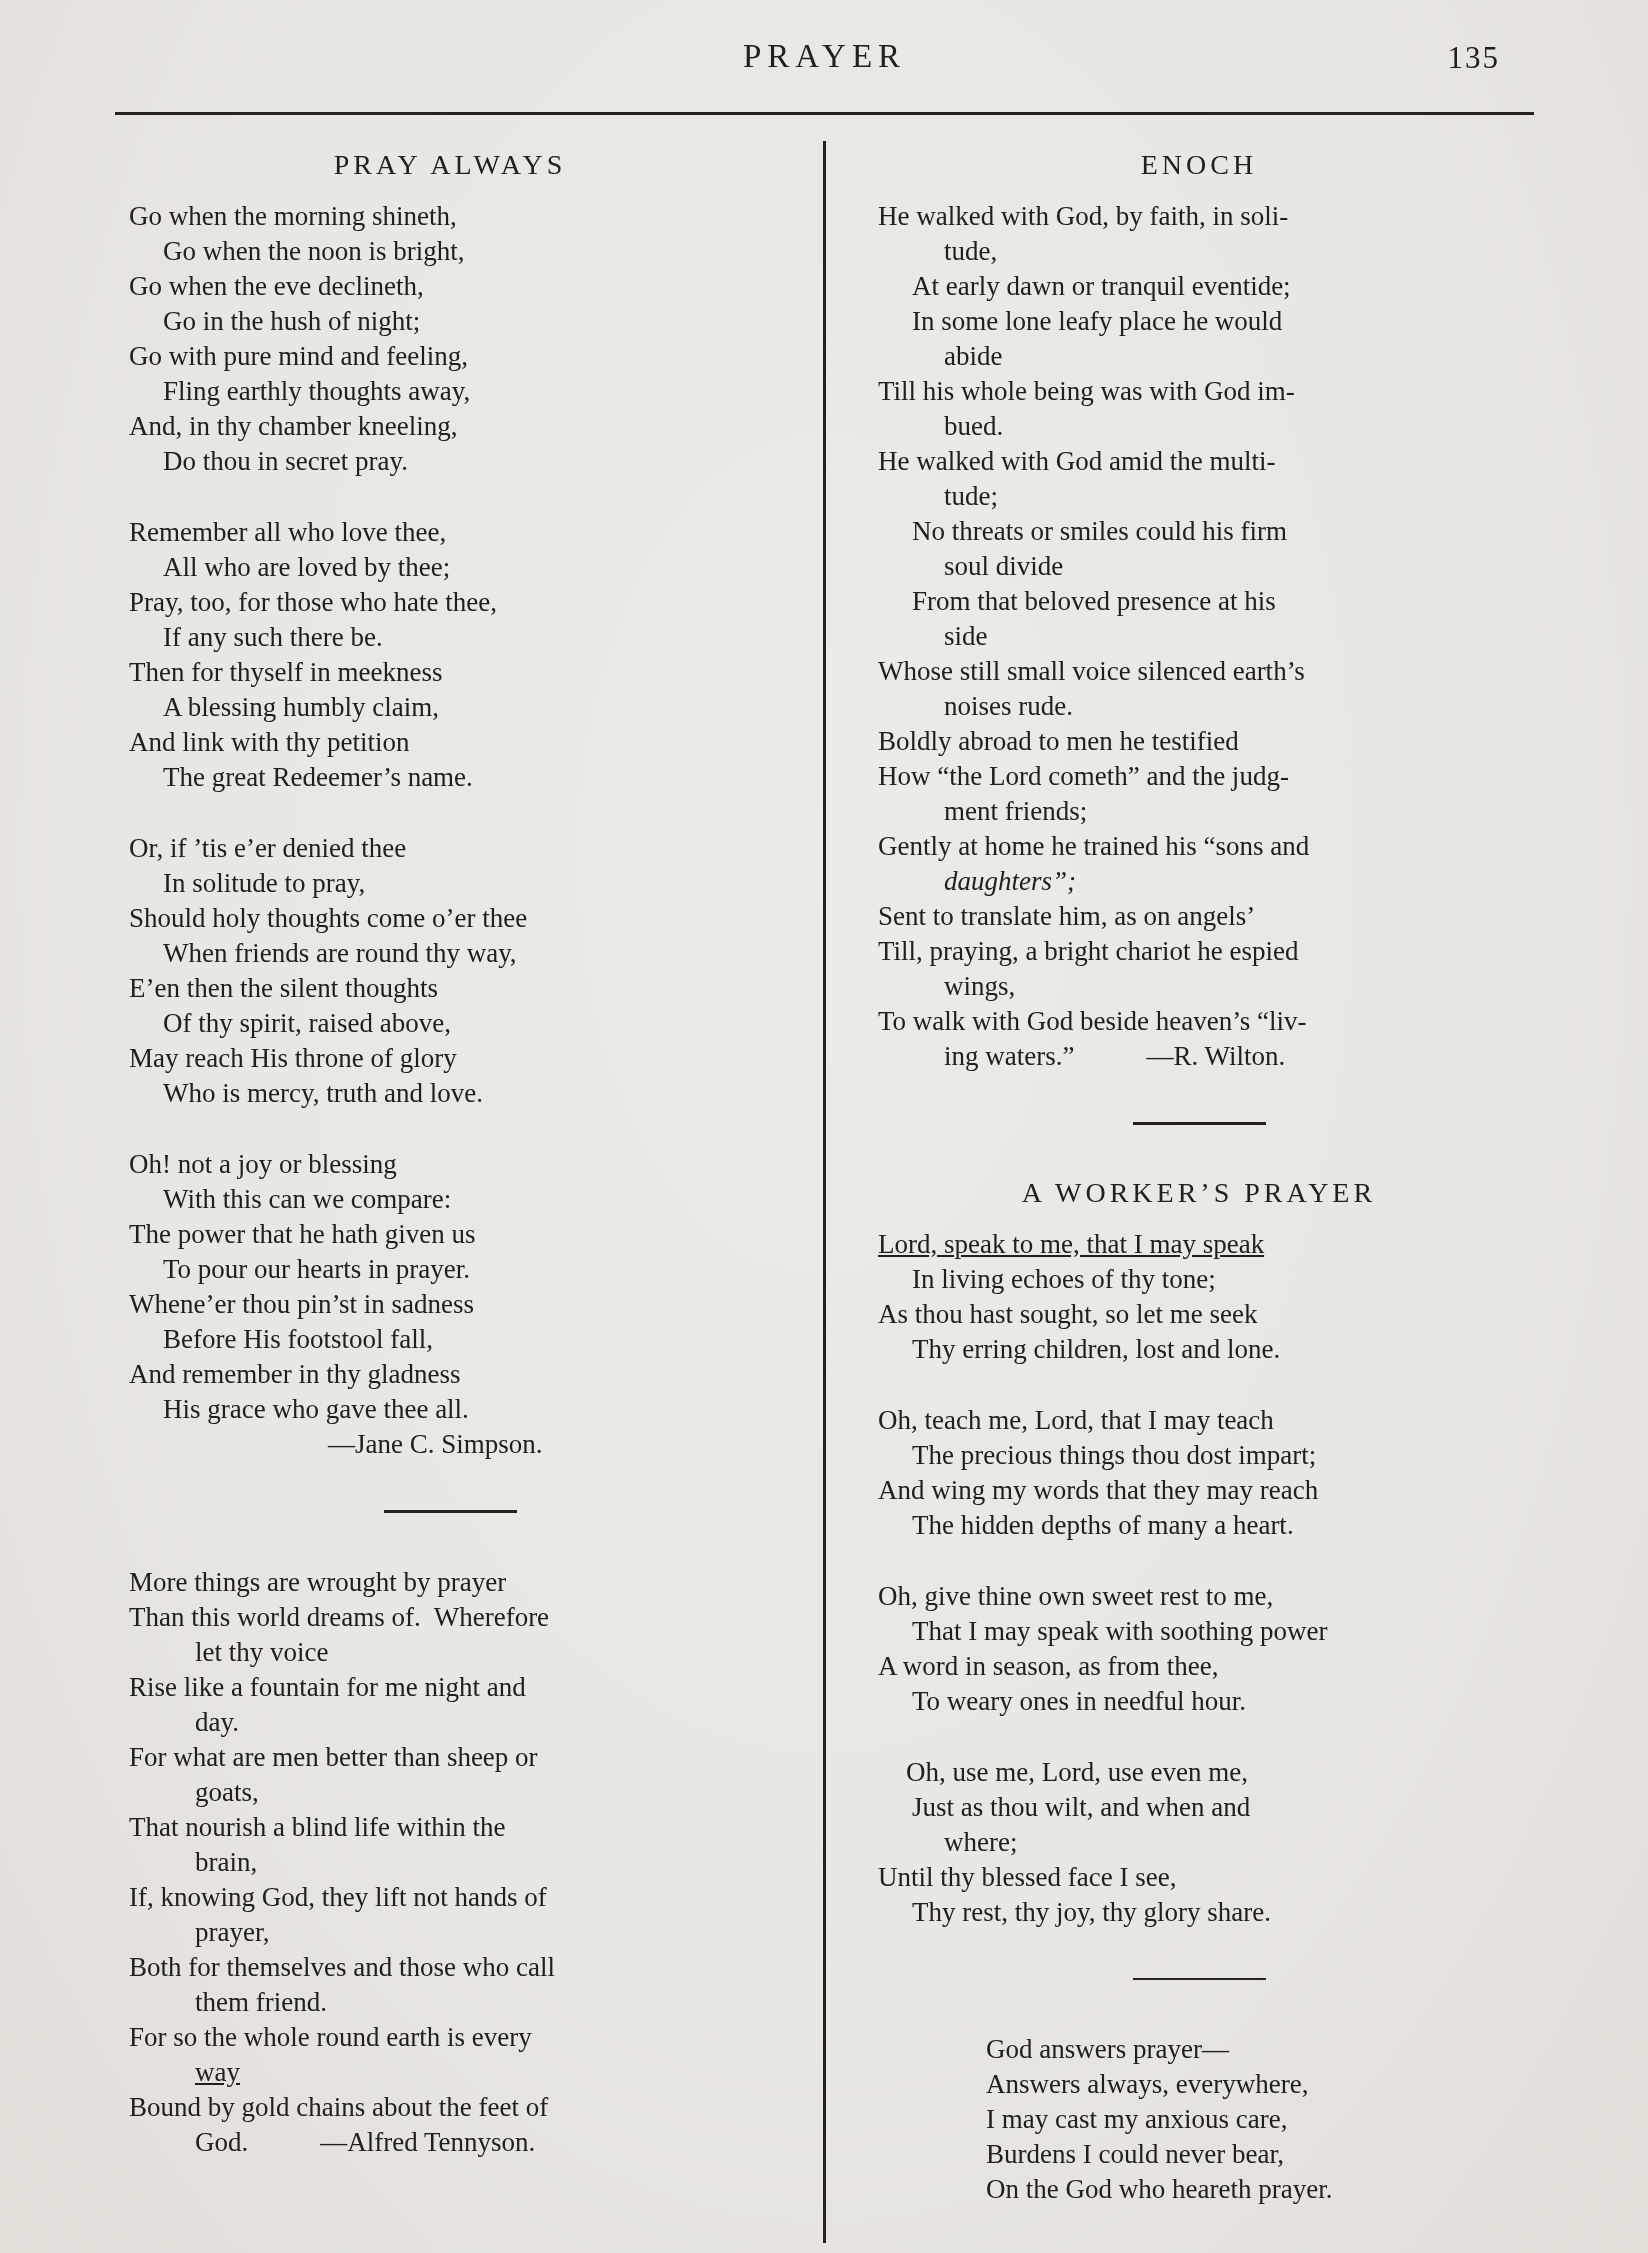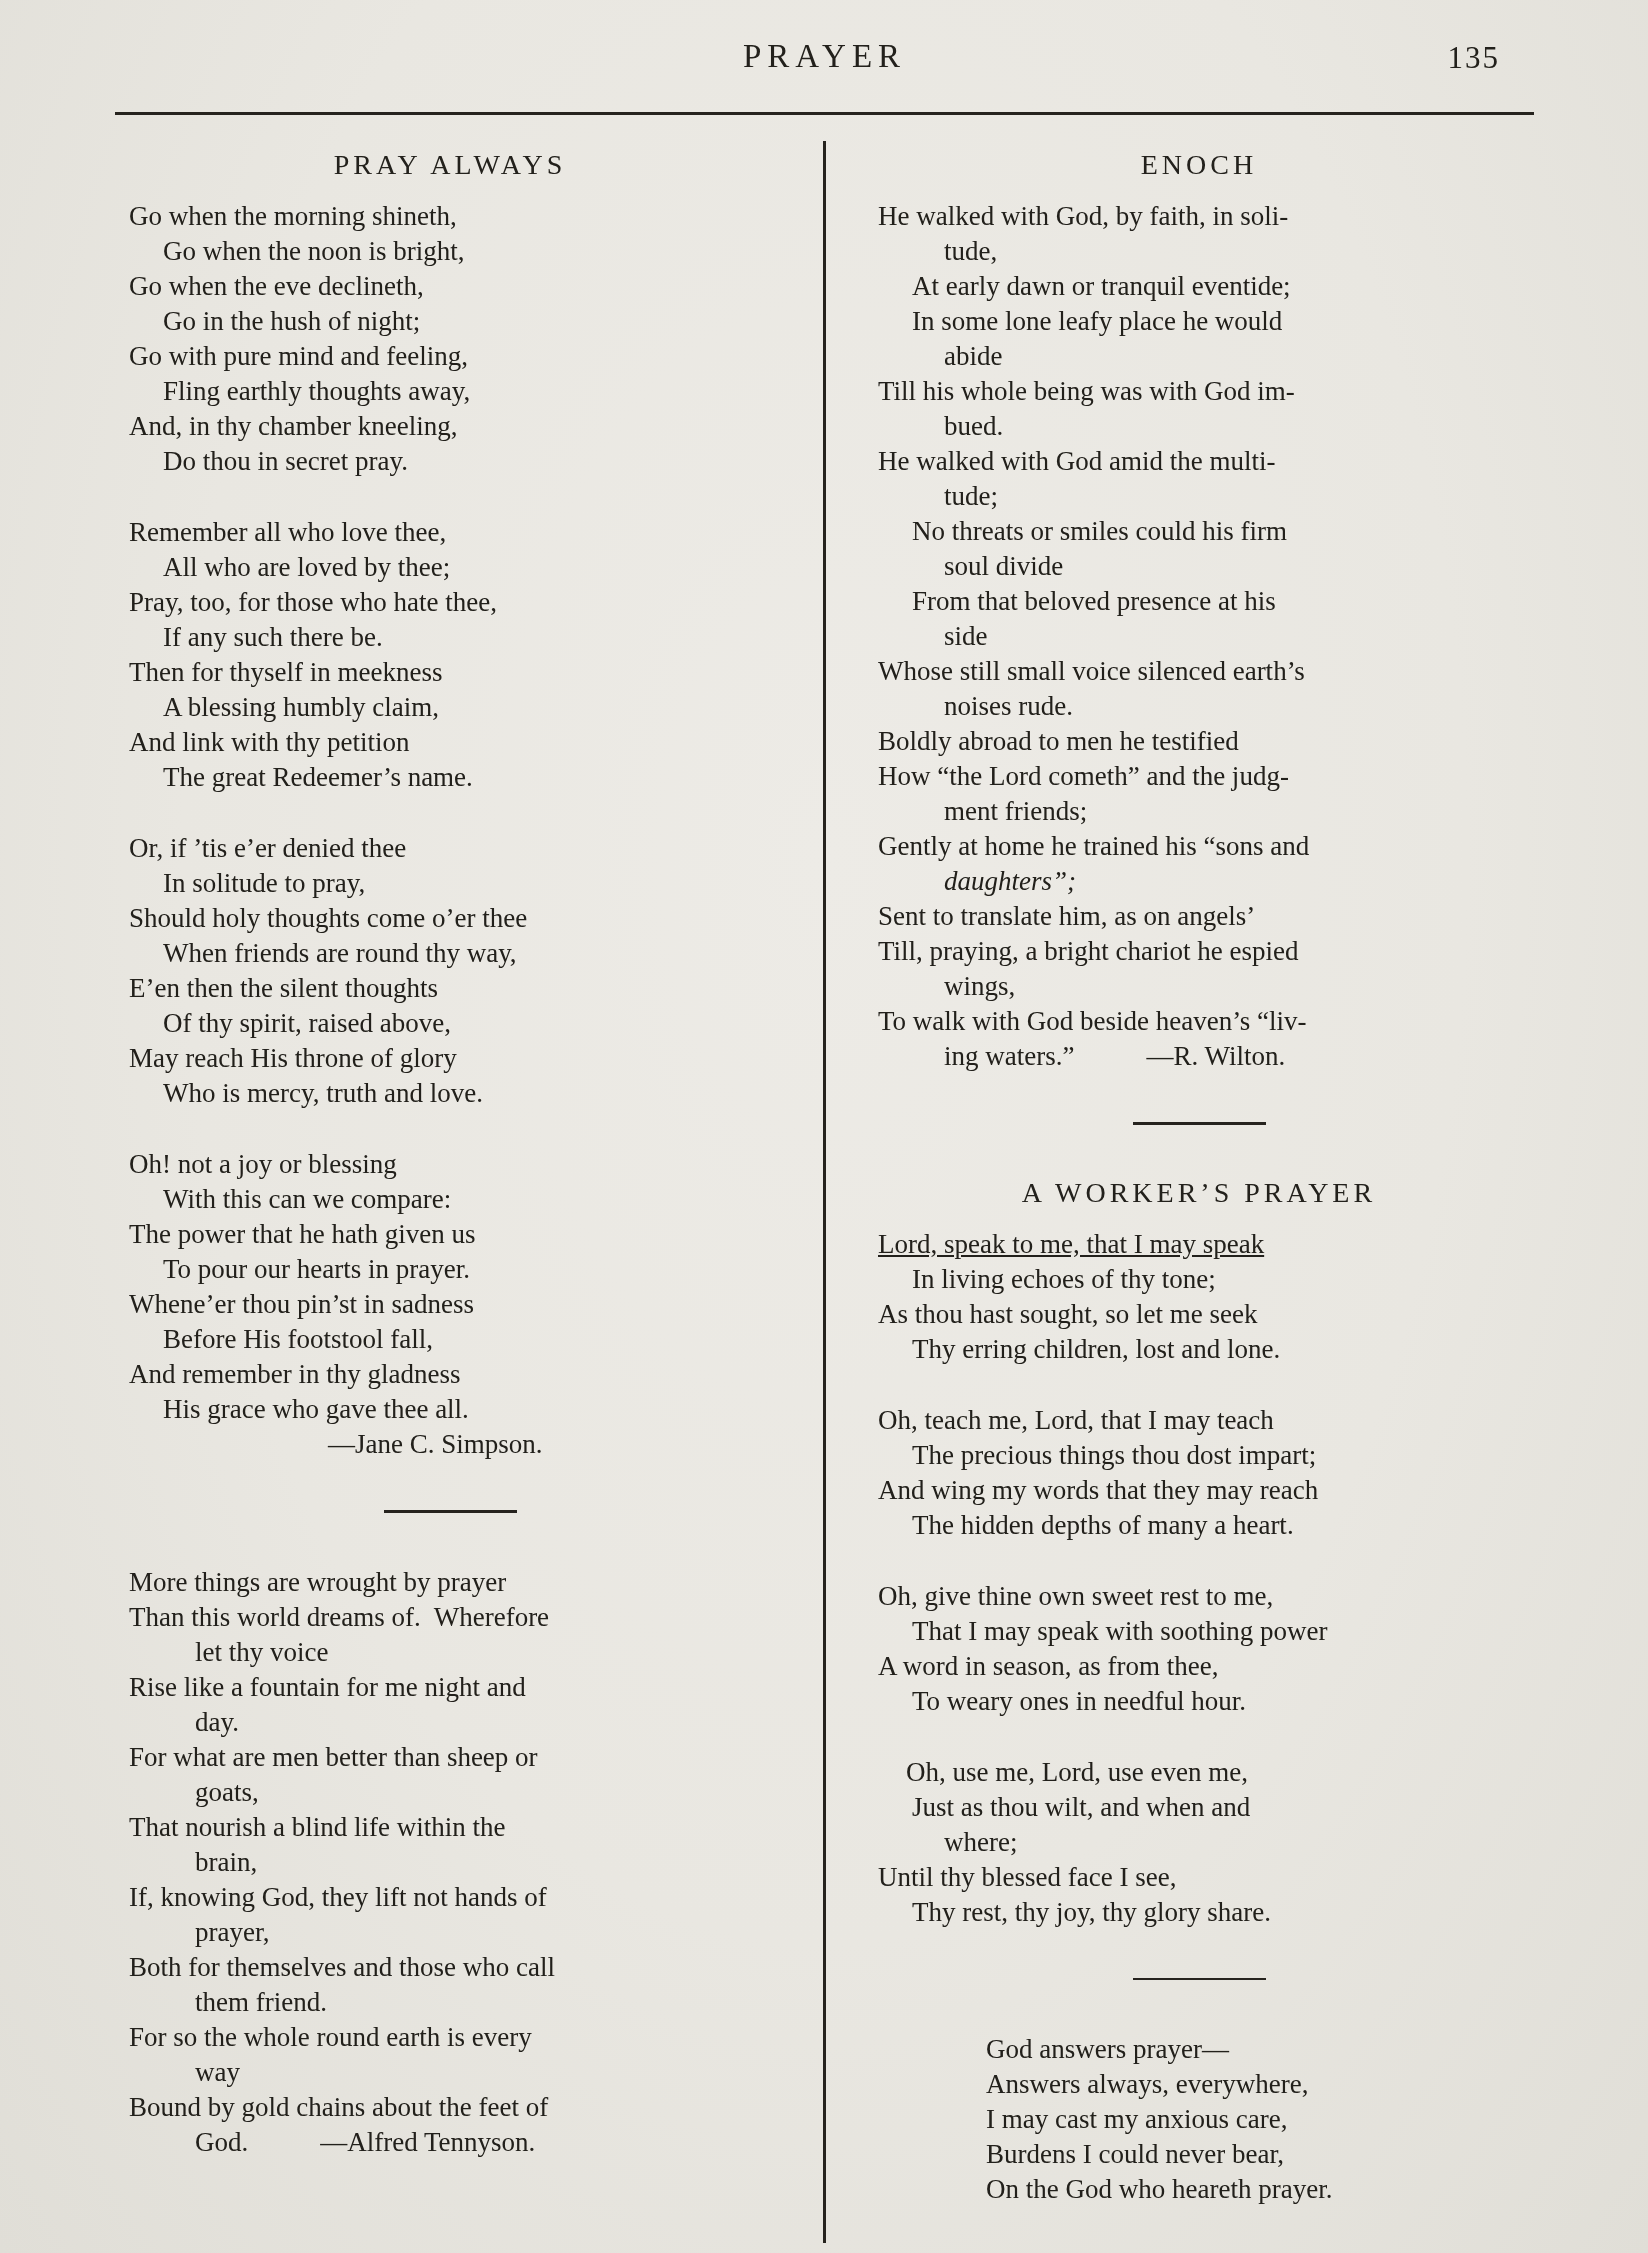--- a/index.html
+++ b/index.html
@@ -145,21 +145,21 @@
           <div class="line" style="padding-left: 66px;"><span>day.</span></div>
           <div class="line" style="padding-left: 0px;"><span>For what are men better than sheep or</span></div>
           <div class="line" style="padding-left: 66px;"><span>goats,</span></div>
           <div class="line" style="padding-left: 0px;"><span>That nourish a blind life within the</span></div>
           <div class="line" style="padding-left: 66px;"><span>brain,</span></div>
           <div class="line" style="padding-left: 0px;"><span>If, knowing God, they lift not hands of</span></div>
           <div class="line" style="padding-left: 66px;"><span>prayer,</span></div>
           <div class="line" style="padding-left: 0px;"><span>Both for themselves and those who call</span></div>
           <div class="line" style="padding-left: 66px;"><span>them friend.</span></div>
           <div class="line" style="padding-left: 0px;"><span>For so the whole round earth is every</span></div>
-          <div class="line" style="padding-left: 66px;"><span>way</span></div>
+          <div class="line" style="padding-left: 66px; text-decoration: underline;"><span>way</span></div>
           <div class="line" style="padding-left: 0px;"><span>Bound by gold chains about the feet of</span></div>
           <div class="line" style="padding-left: 66px;"><span>God.</span><span class="attrib">—Alfred Tennyson.</span></div>
         </div>
       </section>
     <div class="column-divider"></div>
     <section class="column" id="col-1">
         <h2 class="poem-title">ENOCH</h2>
         <div class="stanza">
           <div class="line" style="padding-left: 0px;"><span>He walked with God, by faith, in soli-</span></div>
           <div class="line" style="padding-left: 66px;"><span>tude,</span></div>

